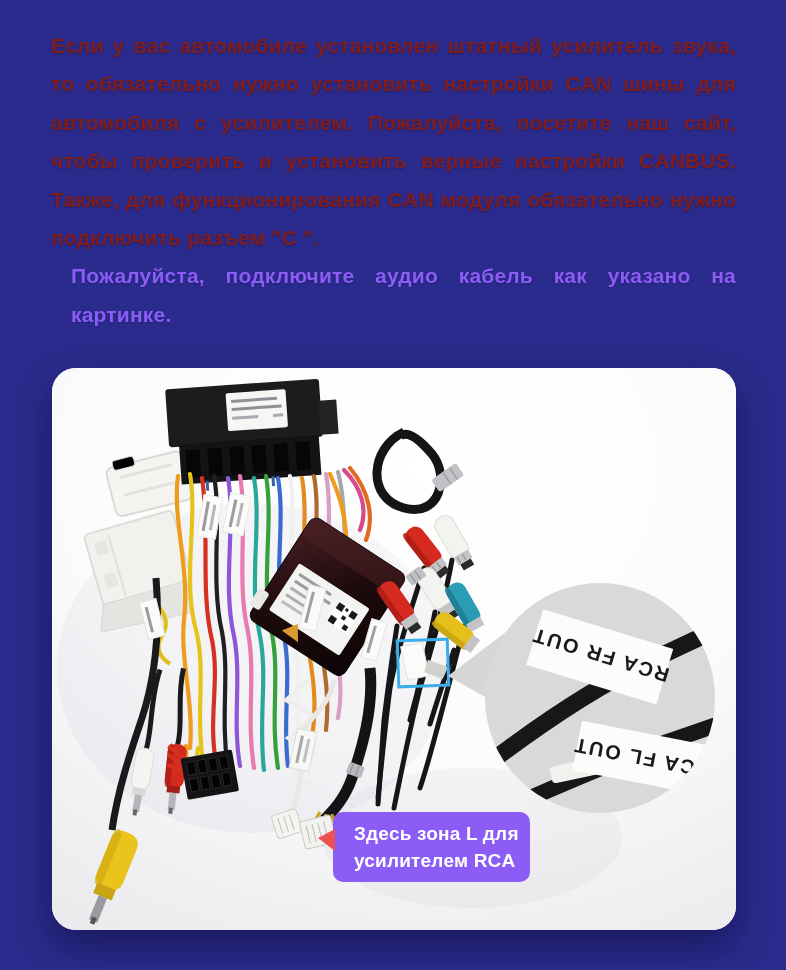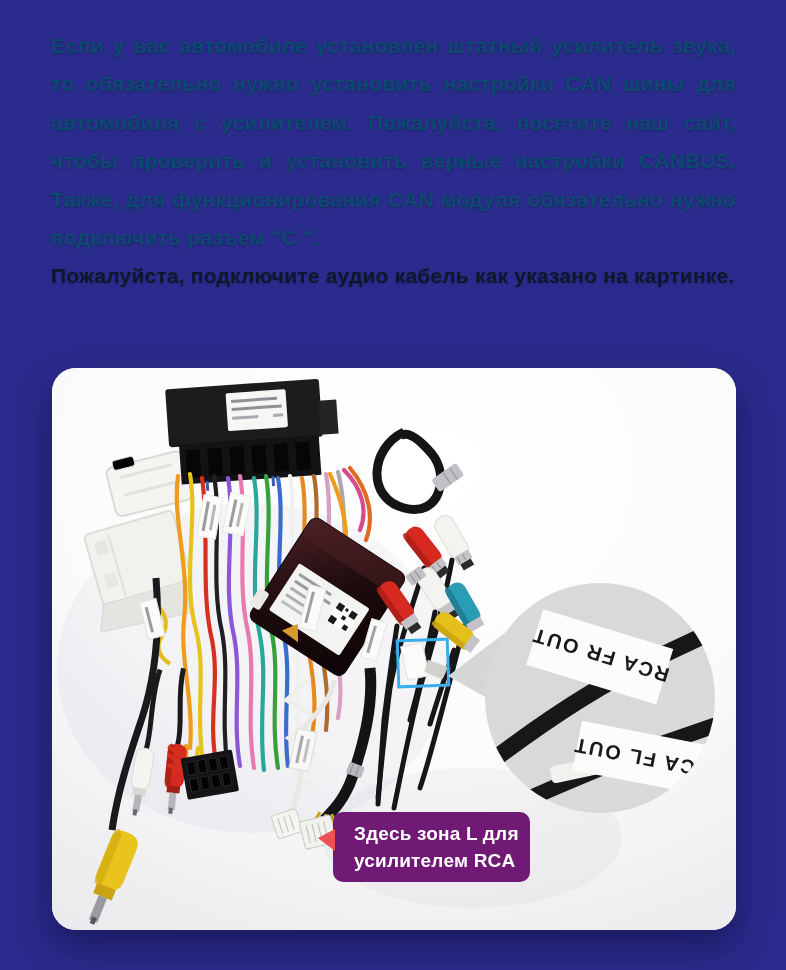--- a/index.html
+++ b/index.html
@@ -16,33 +16,33 @@
       linear-gradient(142deg,#1a1a5e 0%,#26267f 30%,#30309a 55%,#28288а 75%,#1e1e6b 100%),
       #2b2b8d;
     background-color:#2b2b8d;
   }
   .instructions{
     position:absolute;left:51px;top:27px;width:685px;
   }
   .instructions p{
     margin:0;
     font-size:21px;line-height:38.4px;font-weight:700;letter-spacing:.2px;
-    text-align:justify;color:#0c4a6e;
+    text-align:justify;color:#7f1d1d;
     text-shadow:0 1px 2px rgba(0,0,20,.28);
   }
-  .instructions p.audio{color:#0f172a;text-shadow:0 1px 2px rgba(0,0,20,.22);}
+  .instructions p.audio{color:#8b5cf6;text-shadow:0 1px 2px rgba(0,0,20,.22);margin-left:20px;}
   .photo-card{
     position:absolute;left:52px;top:368px;width:684px;height:562px;
     border-radius:24px;background:#ffffff;overflow:hidden;
     box-shadow:0 16px 36px rgba(4,4,38,.45);
   }
   .photo-card svg{display:block;}
   .callout{
     position:absolute;left:281px;top:444px;width:197px;height:70px;
-    background:#701a75;border-radius:10px;box-sizing:border-box;
+    background:#8b5cf6;border-radius:10px;box-sizing:border-box;
     padding:8px 0 0 21px;color:#ffffff;font-weight:700;font-size:19px;line-height:27px;
     letter-spacing:.2px;
   }
   .callout::before{
     content:"";position:absolute;left:-15px;top:17px;width:0;height:0;
     border-top:9px solid transparent;border-bottom:13px solid transparent;
     border-right:17px solid #ef5053;
   }
 </style>
 </head>

